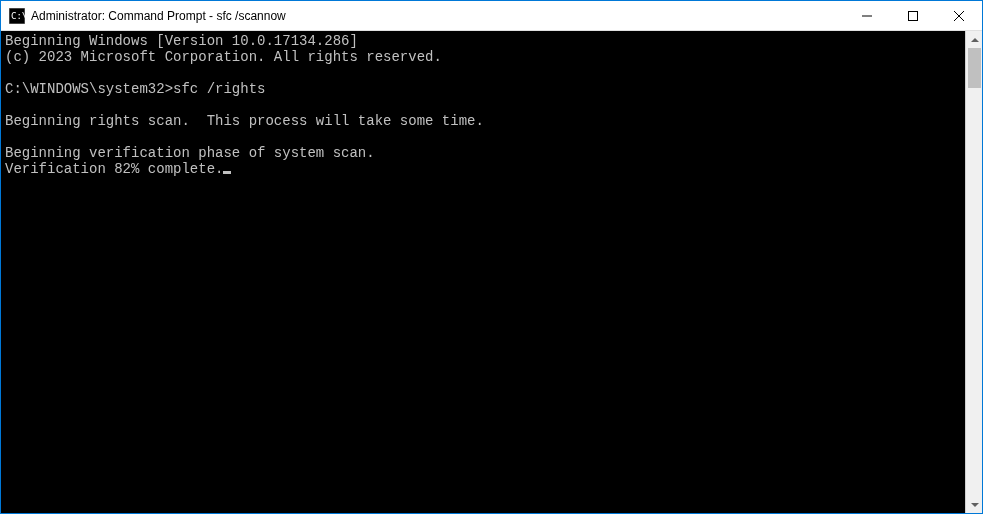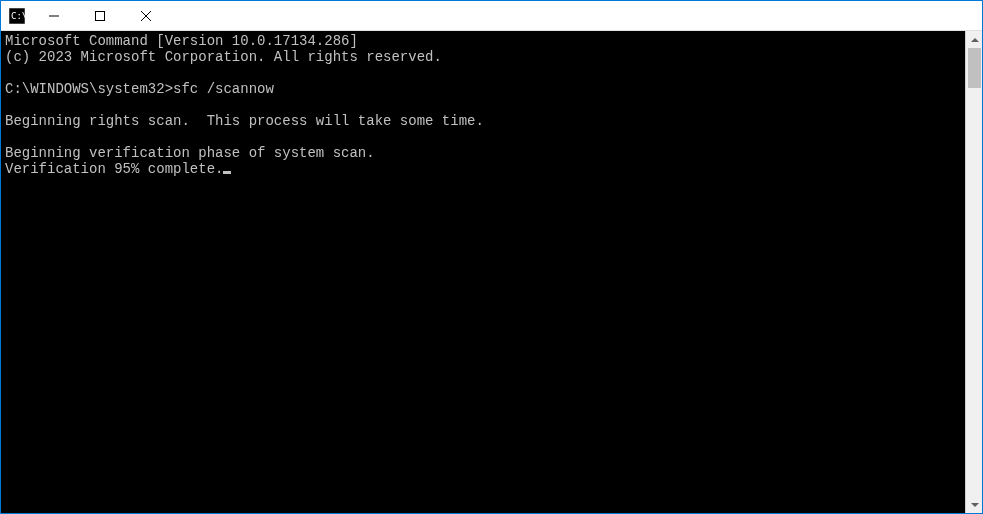--- a/index.html
+++ b/index.html
@@ -121,20 +121,21 @@
 </head>
 <body>
 
 <div class="titlebar">
   <span class="titlebar-icon">
     <svg viewBox="0 0 16 16">
       <rect x="0" y="0" width="16" height="16" fill="#000000" stroke="#888888" stroke-width="1"></rect>
       <text x="2" y="11" font-family="monospace" font-size="9" fill="#ffffff">C:\</text>
     </svg>
   </span>
+  <span class="titlebar-text">Administrator: Command Prompt - sfc  /scannow</span>
   <div class="window-controls">
     <div class="window-btn">
       <svg viewBox="0 0 10 10">
           <line x1="0" y1="5" x2="10" y2="5" stroke="currentColor" stroke-width="1"></line>
         </svg>
     </div>
     <div class="window-btn">
       <svg viewBox="0 0 10 10">
           <rect x="0.5" y="0.5" width="9" height="9" fill="none" stroke="currentColor" stroke-width="1"></rect>
         </svg>
@@ -142,29 +143,29 @@
     <div class="window-btn close">
       <svg viewBox="0 0 10 10">
           <line x1="0" y1="0" x2="10" y2="10" stroke="currentColor" stroke-width="1"></line>
           <line x1="10" y1="0" x2="0" y2="10" stroke="currentColor" stroke-width="1"></line>
         </svg>
     </div>
   </div>
 </div>
 
 <div class="console-area">
-  <div class="console"><span>Microsoft Command [Version 10.0.17134.286]</span>
+  <div class="console"><span>Beginning Windows [Version 10.0.17134.286]</span>
 <span>(c) 2023 Microsoft Corporation. All rights reserved.</span>
 <span></span>
-<span>C:\WINDOWS\system32&gt;</span><span>sfc /scannow</span>
+<span>C:\WINDOWS\system32&gt;</span><span>sfc /rights</span>
 <span></span>
 <span>Beginning rights scan.  This process will take some time.</span>
 <span></span>
 <span>Beginning verification phase of system scan.</span>
-<span>Verification 95% complete.</span><span class="cursor-block"></span></div>
+<span>Verification 82% complete.</span><span class="cursor-block"></span></div>
   <div class="scrollbar">
     <div class="scroll-arrow up">
       <svg width="8" height="4" viewBox="0 0 8 4">
           <polygon points="4,0 8,4 0,4" fill="#606060"></polygon>
         </svg>
     </div>
     <div class="scroll-thumb"></div>
     <div class="scroll-arrow down">
       <svg width="8" height="4" viewBox="0 0 8 4">
           <polygon points="0,0 8,0 4,4" fill="#606060"></polygon>

